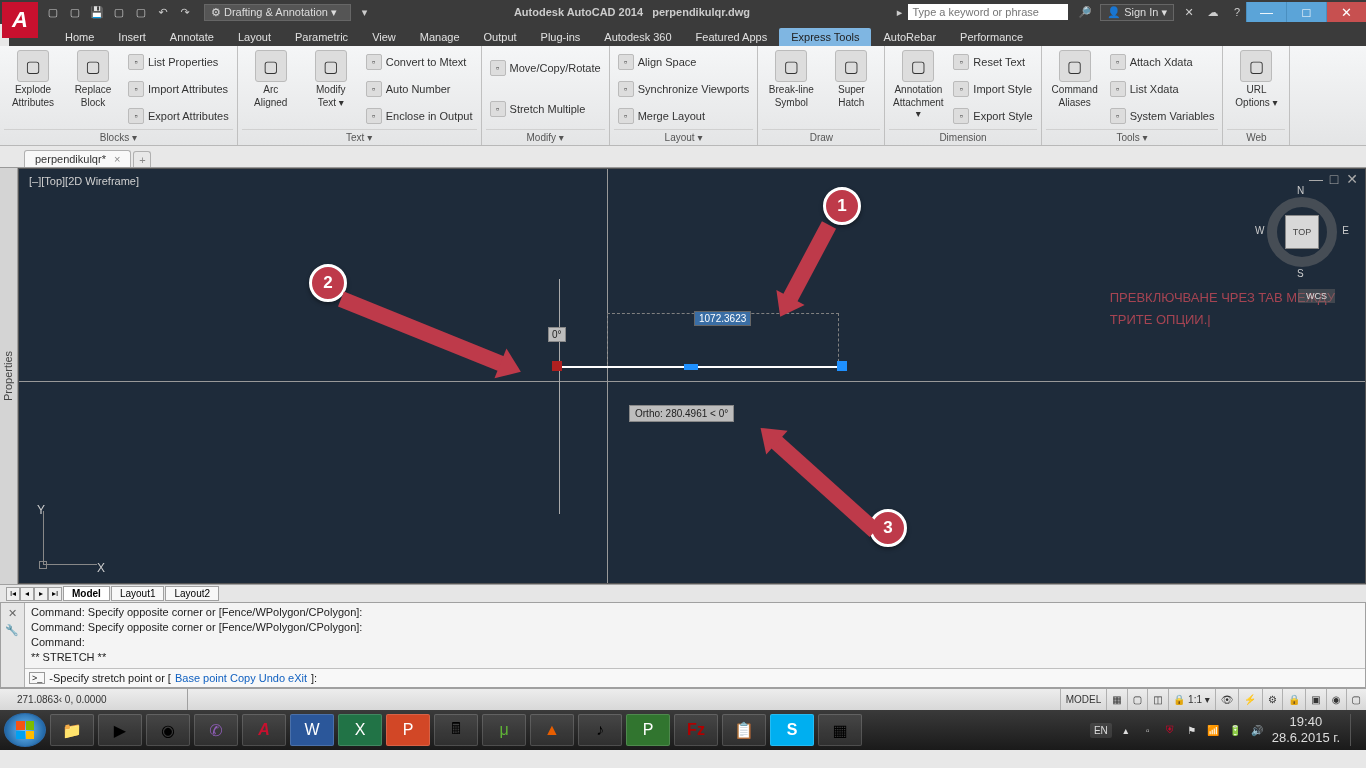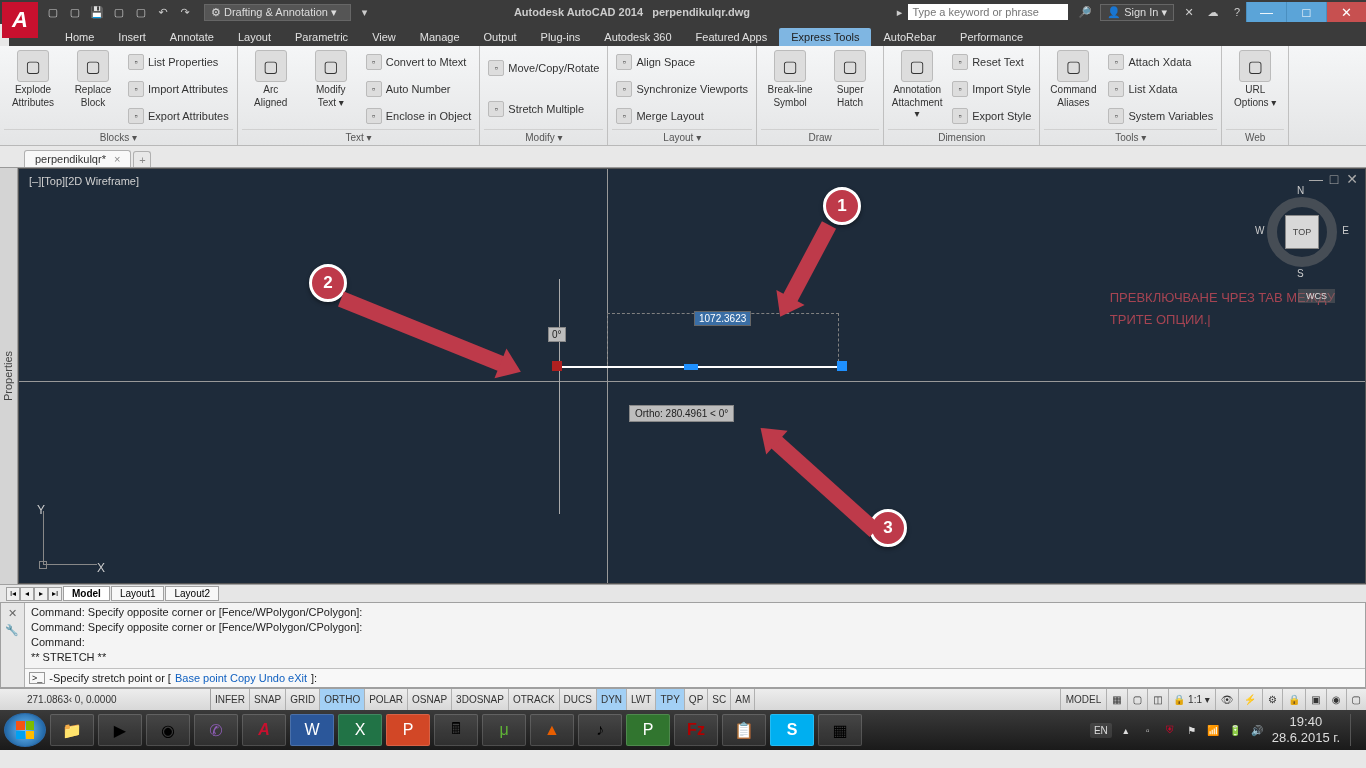--- a/index.html
+++ b/index.html
@@ -86,21 +86,21 @@
 
 .cmdwin { height:86px; background:#F4F4F4; border:1px solid #A0A0A0; display:flex; }
 .cmdwin .side { width:24px; background:#E6E6E6; border-right:1px solid #B0B0B0; display:flex; flex-direction:column; align-items:center; gap:4px; padding-top:4px;}
 .cmdwin .body { flex:1; display:flex; flex-direction:column; font-family:Consolas,monospace; font-size:11px; color:#222; }
 .cmdhist { flex:1; padding:2px 6px; overflow:hidden; line-height:1.35;}
 .cmdline { border-top:1px solid #C0C0C0; padding:3px 4px; display:flex; align-items:center; gap:4px; background:#F8F8F8;}
 .cmdline .opt { color:#1060C0; }
 
 
 .statusbar { height:22px; background: linear-gradient(#EDEDED,#D8D8D8); border-top:1px solid #A0A0A0; display:flex; align-items:center; font-size:10px; color:#333;}
-.coords { width:188px; padding-left:4px; border-right:1px solid #A0A0A0; height:100%; display:flex;align-items:center;margin-left:23px;}
+.coords { width:188px; padding-left:17px; border-right:1px solid #A0A0A0; height:100%; display:flex;align-items:center;}
 .togglebtn { padding:0 4px; height:100%; border-right:1px solid #B0B0B0; display:flex; align-items:center; cursor:pointer;}
 .togglebtn.on { background:#A3D0F5; }
 .statusbar .spacer { flex:1; }
 .status-right { display:flex; align-items:center; height:100%;}
 .status-right .sb { padding:0 5px; height:100%; border-left:1px solid #B0B0B0; display:flex;align-items:center; gap:2px;}
 
 
 .taskbar { height:40px; background: linear-gradient(#3a3a3a,#1a1a1a); display:flex; align-items:center; padding:0 4px; }
 .start { width:42px; height:34px; background: radial-gradient(circle,#6fc2ff,#0a4b8a); border-radius:50%; border:1px solid #2a6aa8; display:flex;align-items:center;justify-content:center;}
 .tbicon { width:44px; height:32px; margin-left:4px; background:rgba(255,255,255,.08); border:1px solid rgba(255,255,255,.15); border-radius:2px; display:flex;align-items:center;justify-content:center; font-size:16px; cursor:pointer;}
@@ -207,21 +207,21 @@
           <div class="smallrow">
             <div class="ic">▫</div>
             <span>Convert to Mtext</span>
           </div>
           <div class="smallrow">
             <div class="ic">▫</div>
             <span>Auto Number</span>
           </div>
           <div class="smallrow">
             <div class="ic">▫</div>
-            <span>Enclose in Object</span>
+            <span>Enclose in Output</span>
           </div>
         </div>
       </div>
       <div class="panel-title">Text ▾</div>
     </div>
     <div class="panel">
       <div class="panel-body">
         <div class="col">
           <div class="smallrow">
             <div class="ic">▫</div>
@@ -419,37 +419,20 @@
       <span style="border:1px solid #999;padding:0 2px;font-size:9px;">&gt;_</span>
       <span>-Specify stretch point or [</span>
         <span class="opt">Base point Copy Undo eXit</span>
         <span>]:</span>
     </div>
   </div>
 </div>
 
 <div class="statusbar">
   <div class="coords">271.0863‹ 0, 0.0000</div>
-  <div id="toggles" style="display:flex;height:100%;">
-      <div class="togglebtn">INFER</div>
-      <div class="togglebtn">SNAP</div>
-      <div class="togglebtn">GRID</div>
-      <div class="togglebtn on">ORTHO</div>
-      <div class="togglebtn">POLAR</div>
-      <div class="togglebtn">OSNAP</div>
-      <div class="togglebtn">3DOSNAP</div>
-      <div class="togglebtn">OTRACK</div>
-      <div class="togglebtn">DUCS</div>
-      <div class="togglebtn on">DYN</div>
-      <div class="togglebtn">LWT</div>
-      <div class="togglebtn on">TPY</div>
-      <div class="togglebtn">QP</div>
-      <div class="togglebtn">SC</div>
-      <div class="togglebtn">AM</div>
-    </div>
   <div class="spacer"></div>
   <div class="status-right">
     <div class="sb">MODEL</div>
     <div class="sb">▦</div>
     <div class="sb">▢</div>
     <div class="sb">◫</div>
     <div class="sb">🔒 <span>1:1 ▾</span></div>
     <div class="sb">👁</div>
     <div class="sb">⚡</div>
     <div class="sb">⚙</div>

